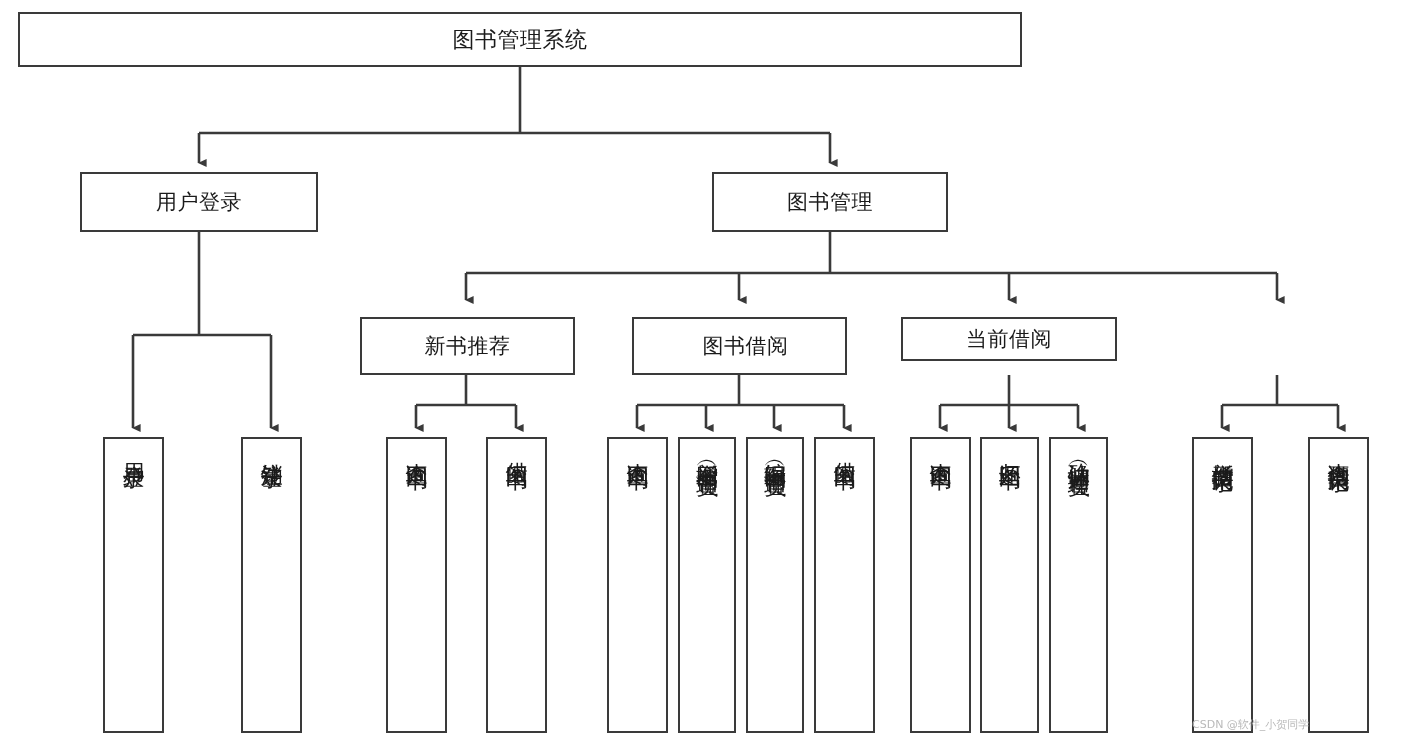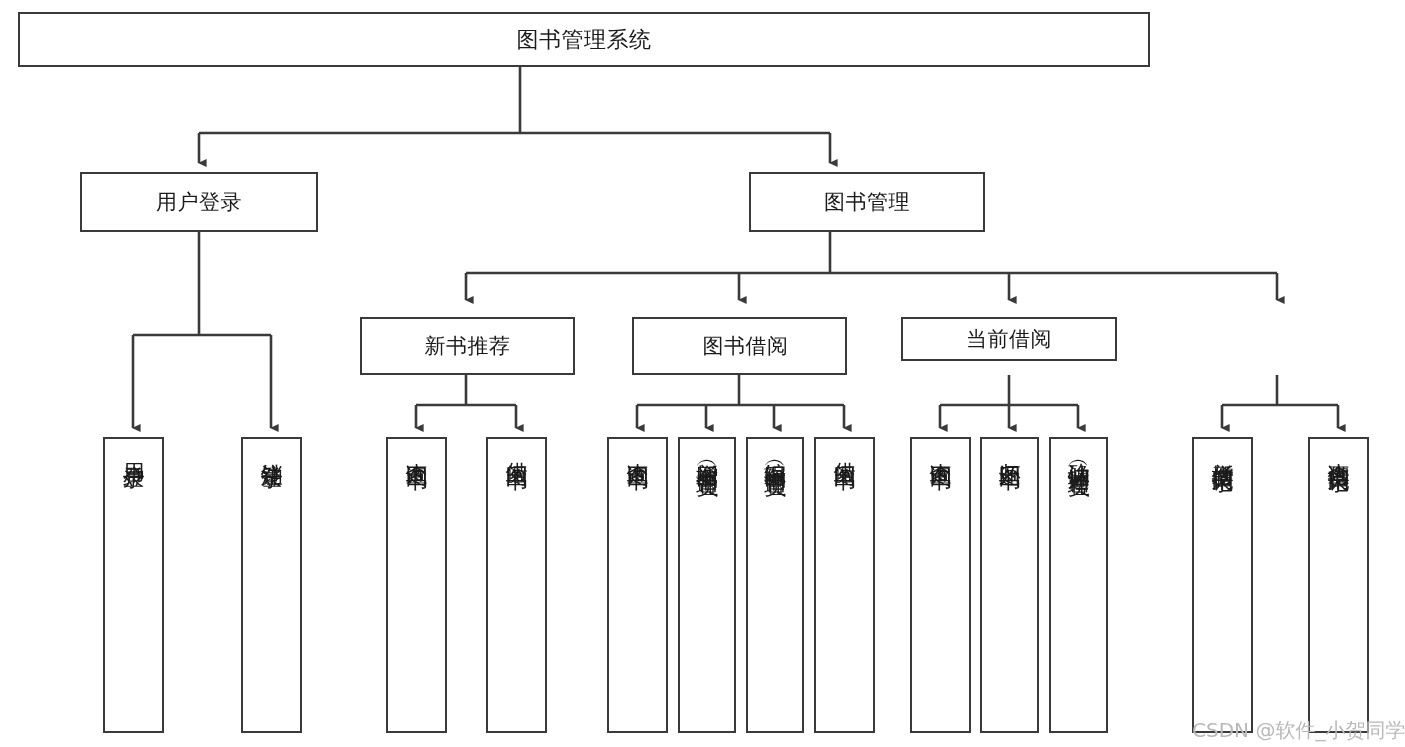--- a/index.html
+++ b/index.html
@@ -61,21 +61,21 @@
     text-orientation: upright;
     font-size: 22px;
     line-height: 1.12;
     letter-spacing: 2px;
     height: auto;
     max-height: 100%;
   }
   .watermark {
     position: absolute;
     color: #b9b9b9;
-    font-size: 20px;
+    font-size: 11px;
     white-space: nowrap;
     z-index: 5;
     font-family: "DejaVu Sans", "Liberation Sans", sans-serif;
   }
 </style>
 </head>
 <body>
 
 <div id="canvas">
 
@@ -122,28 +122,28 @@
       <path d="M 1009,405 L 1009,428" marker-end="url(#arrowhead)"></path>
       <path d="M 1078,405 L 1078,428" marker-end="url(#arrowhead)"></path>
 
       <path d="M 1277,375 L 1277,405"></path>
       <path d="M 1222,405 L 1338,405"></path>
       <path d="M 1222,405 L 1222,428" marker-end="url(#arrowhead)"></path>
       <path d="M 1338,405 L 1338,428" marker-end="url(#arrowhead)"></path>
     </g>
   </svg>
 
-  <div class="node horiz root" style="left:18px; top:12px; width:1132px; height:55px;">
+  <div class="node horiz root" style="left:18px; top:12px; width:1004px; height:55px;">
     <span class="label">图书管理系统</span>
   </div>
 
   <div class="node horiz" style="left:80px; top:172px; width:238px; height:60px;">
     <span class="label">用户登录</span>
   </div>
-  <div class="node horiz" style="left:712px; top:172px; width:236px; height:60px;margin-left:37px;">
+  <div class="node horiz" style="left:712px; top:172px; width:236px; height:60px;">
     <span class="label">图书管理</span>
   </div>
 
   <div class="node horiz" style="left:360px; top:317px; width:215px; height:58px;">
     <span class="label">新书推荐</span>
   </div>
   <div class="node horiz" style="left:632px; top:317px; width:215px; height:58px;padding-left:12px;">
     <span class="label">图书借阅</span>
   </div>
   <div class="node horiz" style="left:901px; top:317px; width:216px; height:44px;">

